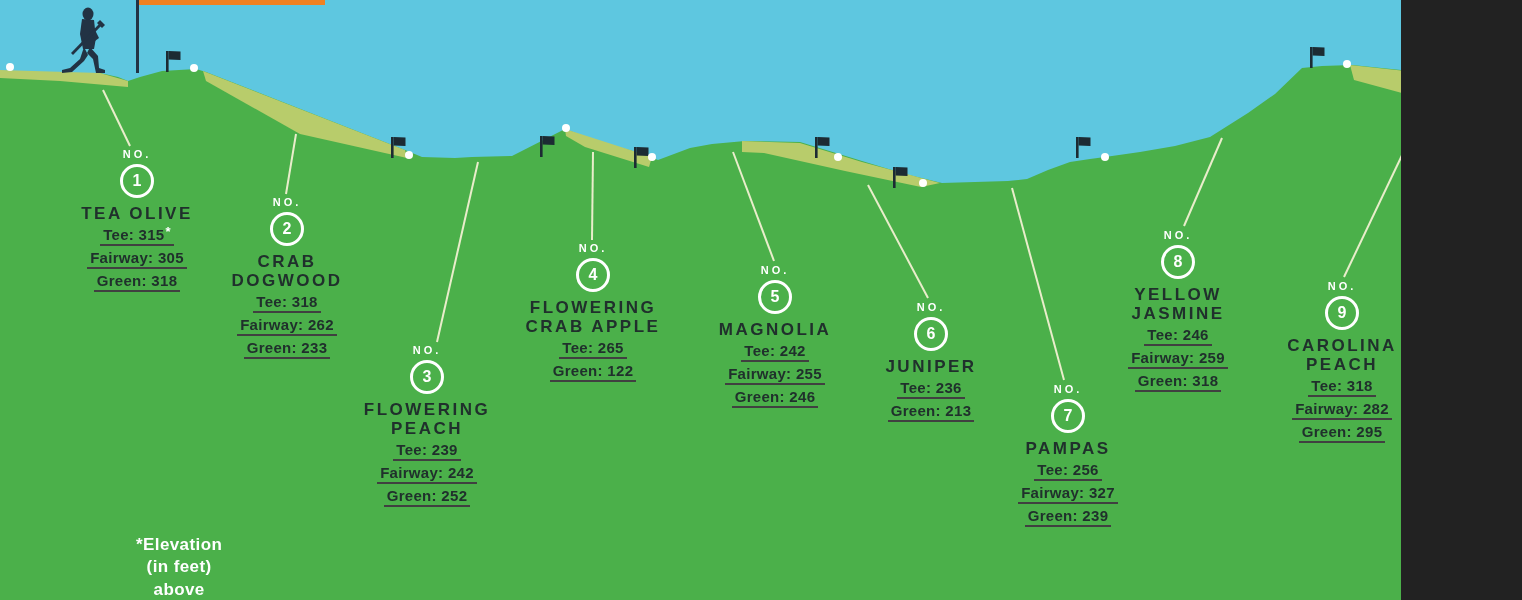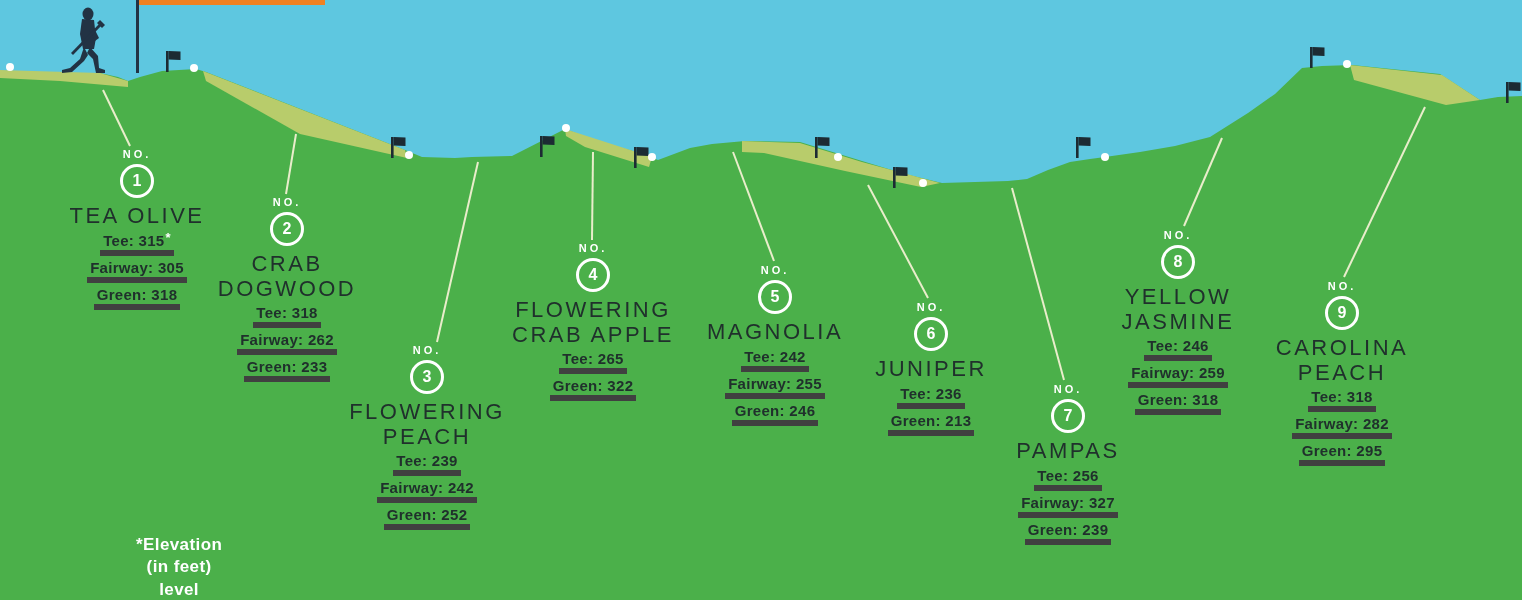--- a/index.html
+++ b/index.html
@@ -1,37 +1,37 @@
 <!DOCTYPE html>
 <html><head>
 <meta charset="utf-8">
 <style>
   html,body{margin:0;padding:0;background:#222;}
   .stage{
-    position:relative;width:1522px;height:600px;overflow:hidden;
+    position:relative;width:1401px;height:600px;overflow:hidden;
     font-family:"Liberation Sans","DejaVu Sans",sans-serif;
     background:#3b82f6;
   }
   .scene{position:absolute;left:0;top:0;}
   .hole{position:absolute;width:170px;text-align:center;color:#20302c;}
   .hole .no{
     color:#fff;font-size:11px;font-weight:800;letter-spacing:3px;
   }
   .hole .circle{
     width:34px;height:34px;border:3px solid #fff;border-radius:50%;
     box-sizing:border-box;margin:4px auto 6px;color:#fff;
     font-size:16px;font-weight:800;line-height:28px;text-align:center;
   }
   .hole .hname{
-    font-size:22px;font-weight:400;letter-spacing:2.5px;line-height:1.12;
+    font-size:17px;font-weight:700;letter-spacing:2.5px;line-height:1.12;
     margin-bottom:3px;
   }
   .stat-row{margin-top:3px;font-size:15px;letter-spacing:.3px;}
   .stat-underline{
-    display:inline-block;border-bottom:6px solid #404040;padding:0 3px 1px;
+    display:inline-block;border-bottom:2px solid #404040;padding:0 3px 1px;
   }
   .stat-label{font-weight:700;}
   .stat-value{font-weight:900;}
   .stat-note{
     color:#fff;font-weight:900;font-size:13px;position:relative;top:-4px;
     margin-left:1px;
   }
   .footnote{
     position:absolute;left:136px;top:510px;color:#fff;font-weight:800;
     font-size:17px;line-height:1.32;letter-spacing:.4px;text-align:center;margin-top:24px;
@@ -148,21 +148,21 @@
         <div class="stat-row"><span class="stat-underline"><span class="stat-label">Fairway: </span><span class="stat-value">242</span></span></div>
         <div class="stat-row"><span class="stat-underline"><span class="stat-label">Green: </span><span class="stat-value">252</span></span></div>
       </div>
     </div>
   <div class="hole" style="left:508px; top:242px;">
       <div class="no">NO.</div>
       <div class="circle">4</div>
       <div class="hname">FLOWERING CRAB APPLE</div>
       <div class="stats">
         <div class="stat-row"><span class="stat-underline"><span class="stat-label">Tee: </span><span class="stat-value">265</span></span></div>
-        <div class="stat-row"><span class="stat-underline"><span class="stat-label">Green: </span><span class="stat-value">322</span></span></div>
+        <div class="stat-row"><span class="stat-underline"><span class="stat-label">Green: </span><span class="stat-value">122</span></span></div>
       </div>
     </div>
   <div class="hole" style="left:690px; top:264px;">
       <div class="no">NO.</div>
       <div class="circle">5</div>
       <div class="hname">MAGNOLIA</div>
       <div class="stats">
         <div class="stat-row"><span class="stat-underline"><span class="stat-label">Tee: </span><span class="stat-value">242</span></span></div>
         <div class="stat-row"><span class="stat-underline"><span class="stat-label">Fairway: </span><span class="stat-value">255</span></span></div>
         <div class="stat-row"><span class="stat-underline"><span class="stat-label">Green: </span><span class="stat-value">246</span></span></div>
@@ -204,17 +204,17 @@
       <div class="stats">
         <div class="stat-row"><span class="stat-underline"><span class="stat-label">Tee: </span><span class="stat-value">318</span></span></div>
         <div class="stat-row"><span class="stat-underline"><span class="stat-label">Fairway: </span><span class="stat-value">282</span></span></div>
         <div class="stat-row"><span class="stat-underline"><span class="stat-label">Green: </span><span class="stat-value">295</span></span></div>
       </div>
     </div>
 
   <div class="footnote">
     <div>*Elevation</div>
     <div>(in feet)</div>
-    <div>level</div>
+    <div>above</div>
     <div>sea level.</div>
   </div>
 
 </div>
 
 </body></html>

